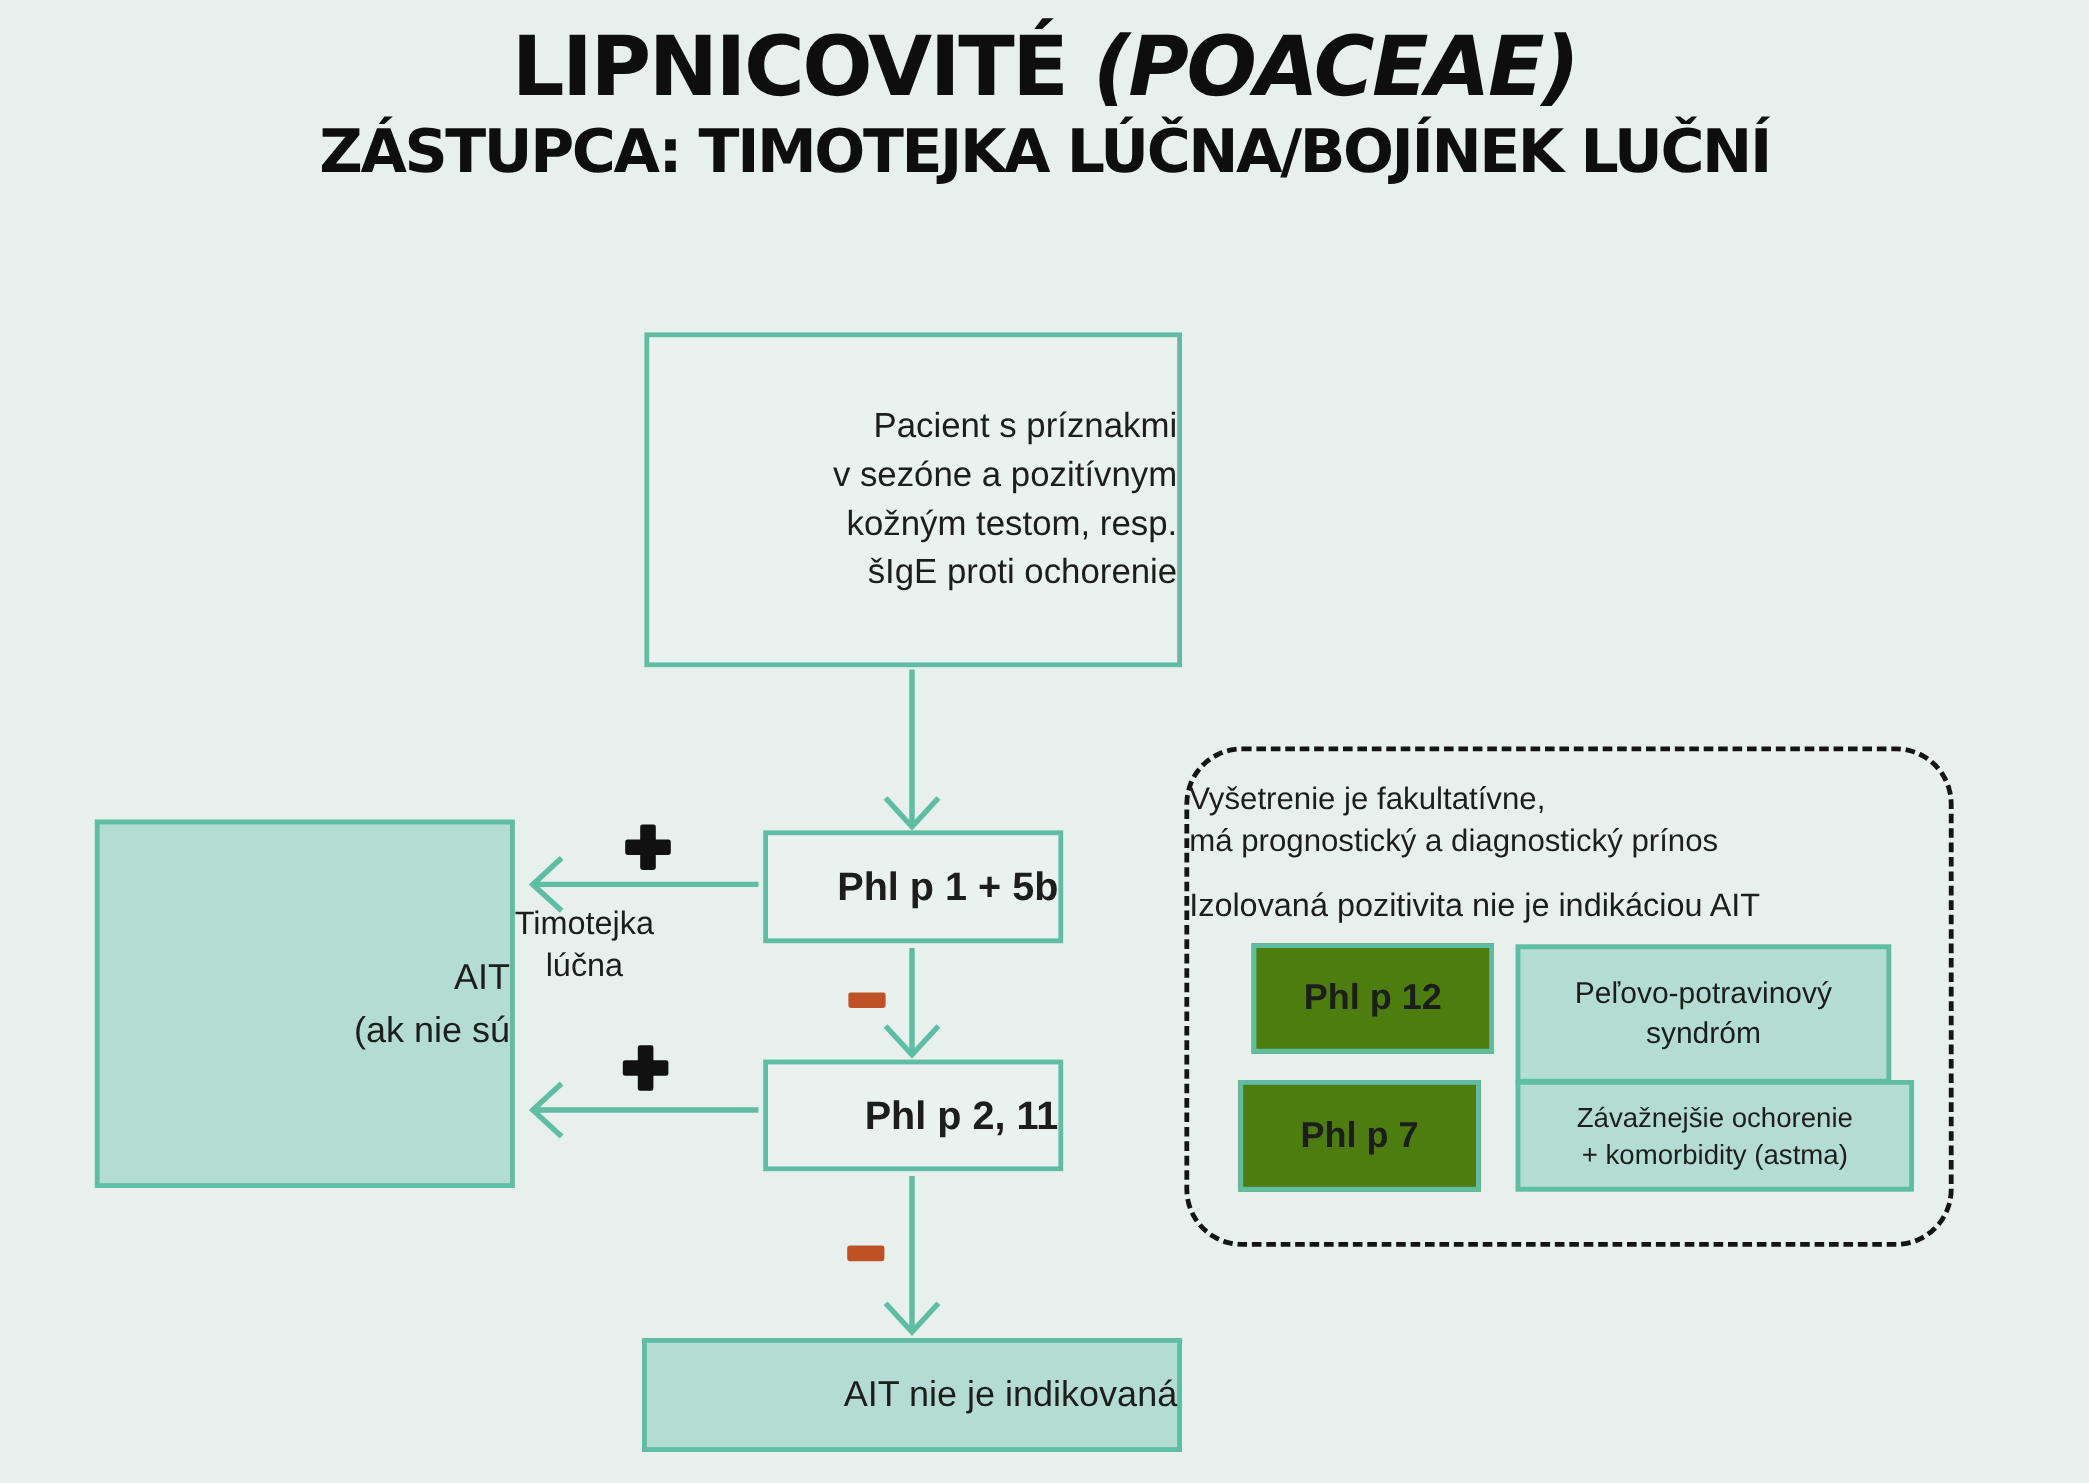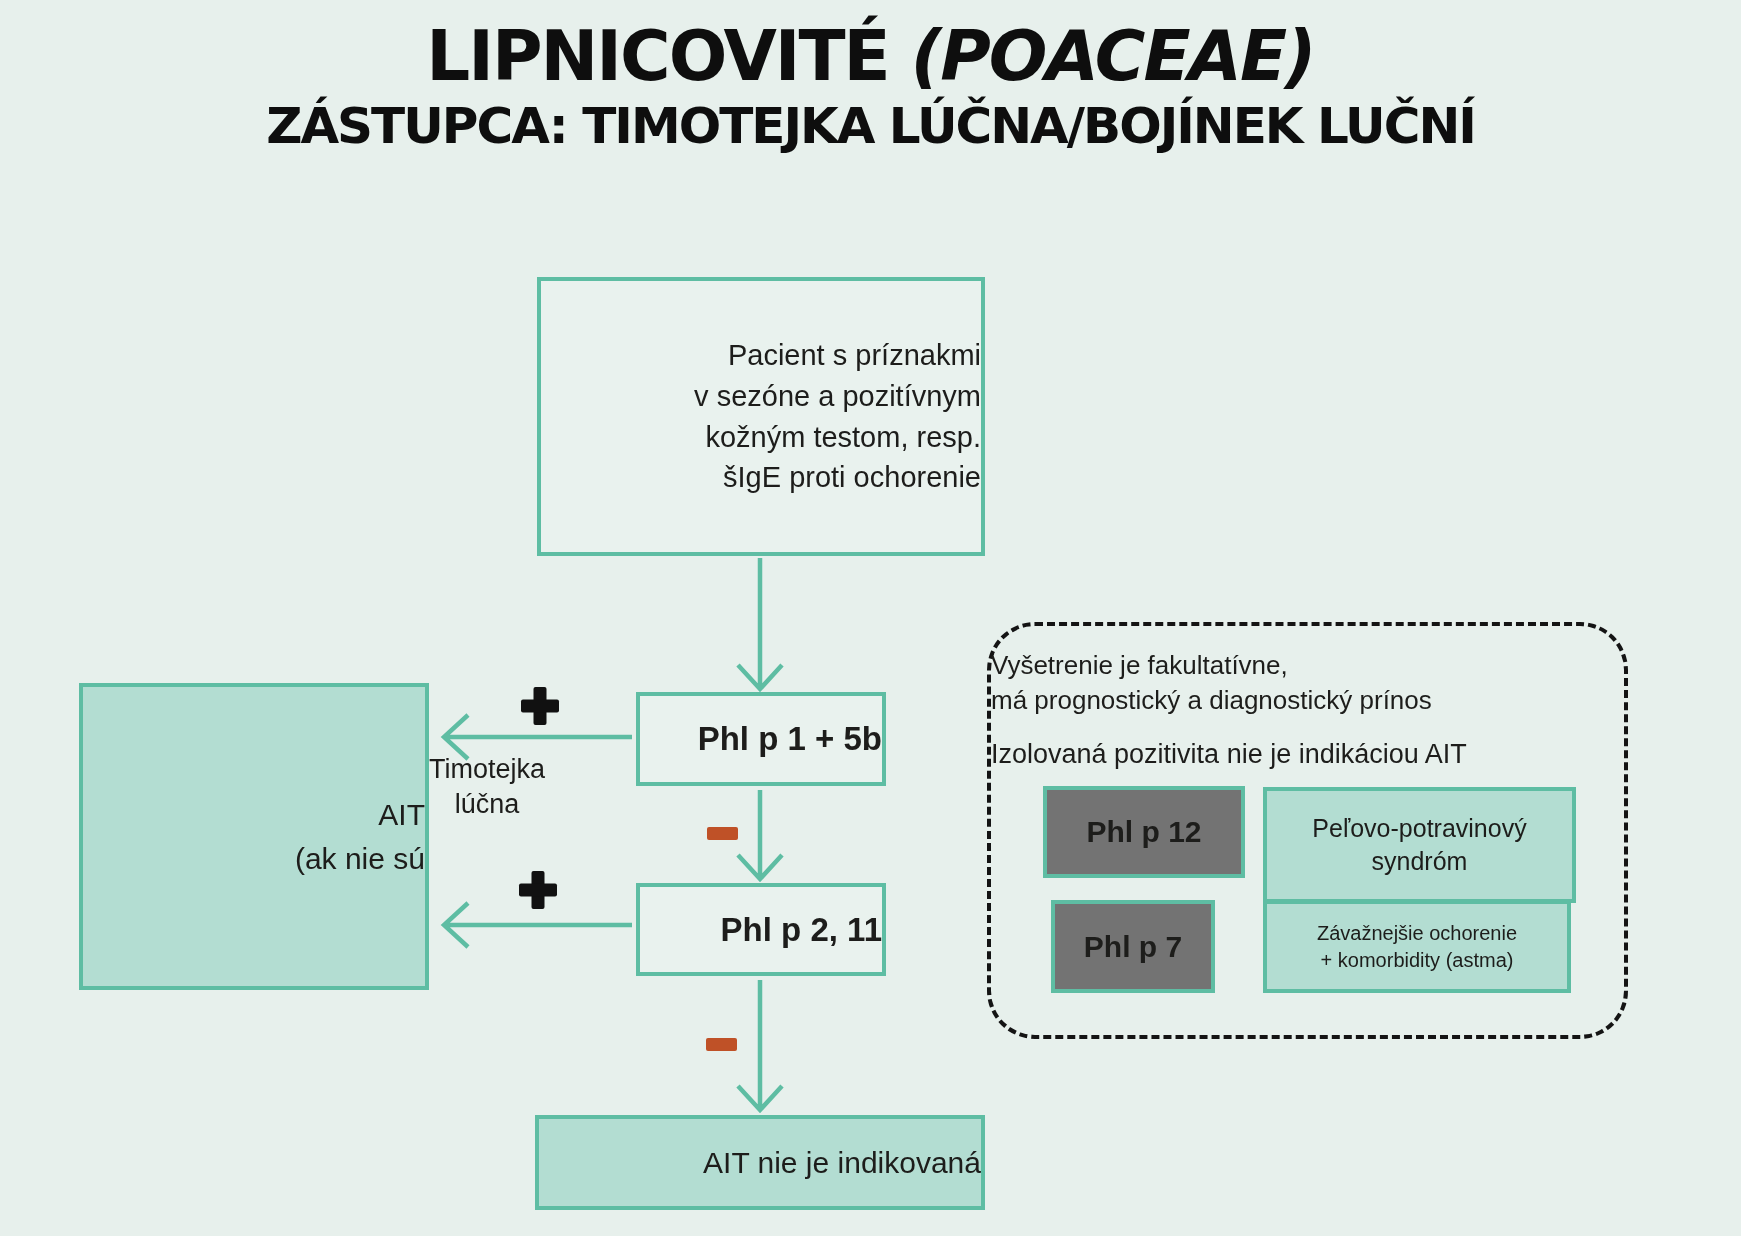--- a/index.html
+++ b/index.html
@@ -68,28 +68,28 @@
     box-sizing:border-box; border:4px dashed #141414; border-radius:48px;
   }
   .panel-line { position:absolute; left:0; width:100%; text-align:left; font-size:26px; }
   .panel-line-1 { top:24px; }
   .panel-line-2 { top:59px; }
   .panel-line-3 { top:113px; font-size:27px; }
 
   .panel-box {
     position:absolute; box-sizing:border-box; border:4px solid #5ebda3;
     display:flex; flex-direction:column; align-items:center; justify-content:center;
-    text-align:center; background:#737373;
+    text-align:center; background:#4d7c0f;
   }
   .panel-box.filled { background:#b3ddd2; }
   .panel-marker { font-weight:bold; font-size:30px; }
   .phl-12-box { left:52px;  top:160px; width:202px; height:92px; }
   .pelovo-box { left:272px; top:161px; width:313px; height:116px; font-size:25px; line-height:1.32; }
-  .phl-7-box  { left:60px;  top:274px; width:164px; height:93px; }
-  .zavazne-box{ left:272px; top:274px; width:308px; height:93px; font-size:20px; line-height:1.32;text-align:right; }
+  .phl-7-box  { left:41px;  top:274px; width:202px; height:93px; }
+  .zavazne-box{ left:272px; top:274px; width:332px; height:93px; font-size:23px; line-height:1.32;text-align:right; }
 </style>
 </head>
 <body>
 
 <div class="canvas">
 
   <div class="titles">
     <div class="title-1"><span>LIPNICOVITÉ </span><span class="paren">(POACEAE)</span></div>
     <div class="title-2">ZÁSTUPCA: TIMOTEJKA LÚČNA/BOJÍNEK LUČNÍ</div>
   </div>

